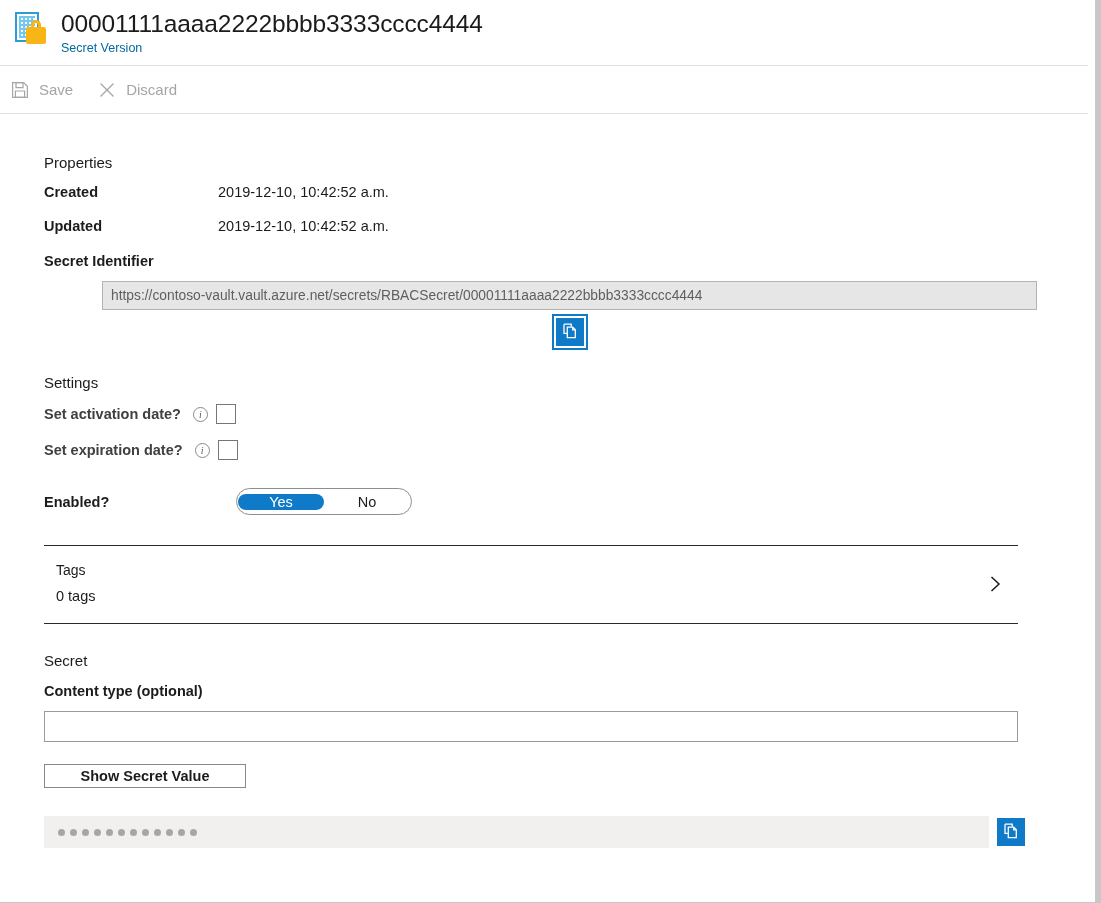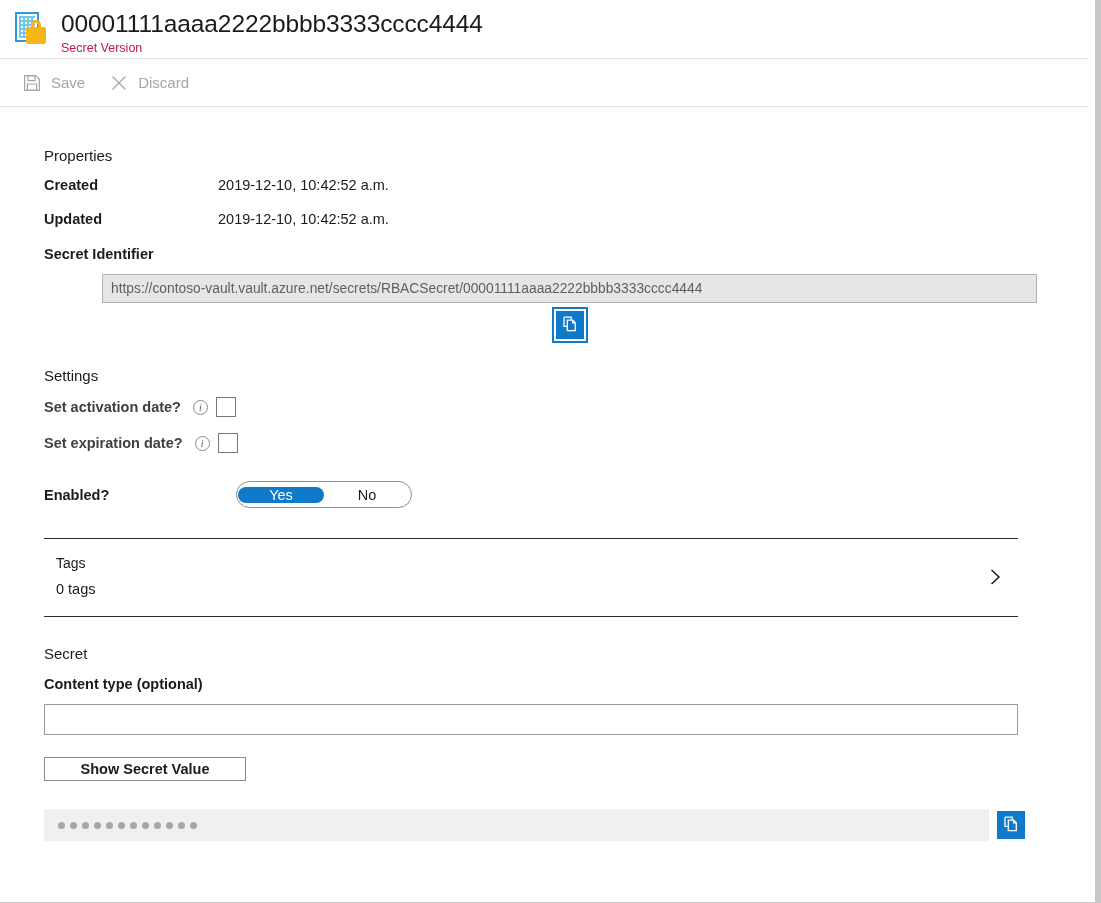--- a/index.html
+++ b/index.html
@@ -19,21 +19,21 @@
     height: 903px;
     background: #ffffff;
     border-right: 6px solid #c8c8c8;
     border-bottom: 1px solid #c8c8c8;
     overflow: hidden;
   }
 
   
   .page-header {
     position: relative;
-    height: 59px;
+    height: 66px;
     padding: 9px 0 0 13px;
     display: flex;
     align-items: flex-start;
     border-bottom: 1px solid #e3e3e3;
     margin-right: 7px;
   }
   .header-icon {
     width: 36px;
     height: 36px;
     position: relative;
@@ -77,30 +77,29 @@
     font-size: 24.5px;
     font-weight: 400;
     line-height: 30px;
     color: #1b1b1b;
     letter-spacing: -0.1px;
     white-space: nowrap;
   }
   .header-subtitle {
     font-size: 12.5px;
     line-height: 16px;
-    color: #be185d;
+    color: #0369a1;
     margin-top: 1px;
   }
 
   
   .command-bar {
     height: 48px;
     display: flex;
     align-items: center;
-    padding-left: 12px;
     gap: 4px;
     border-bottom: 1px solid #e3e3e3;
     margin-right: 7px;
   }
   .cmd-btn {
     display: flex;
     align-items: center;
     gap: 9px;
     height: 34px;
     padding: 0 10px;

